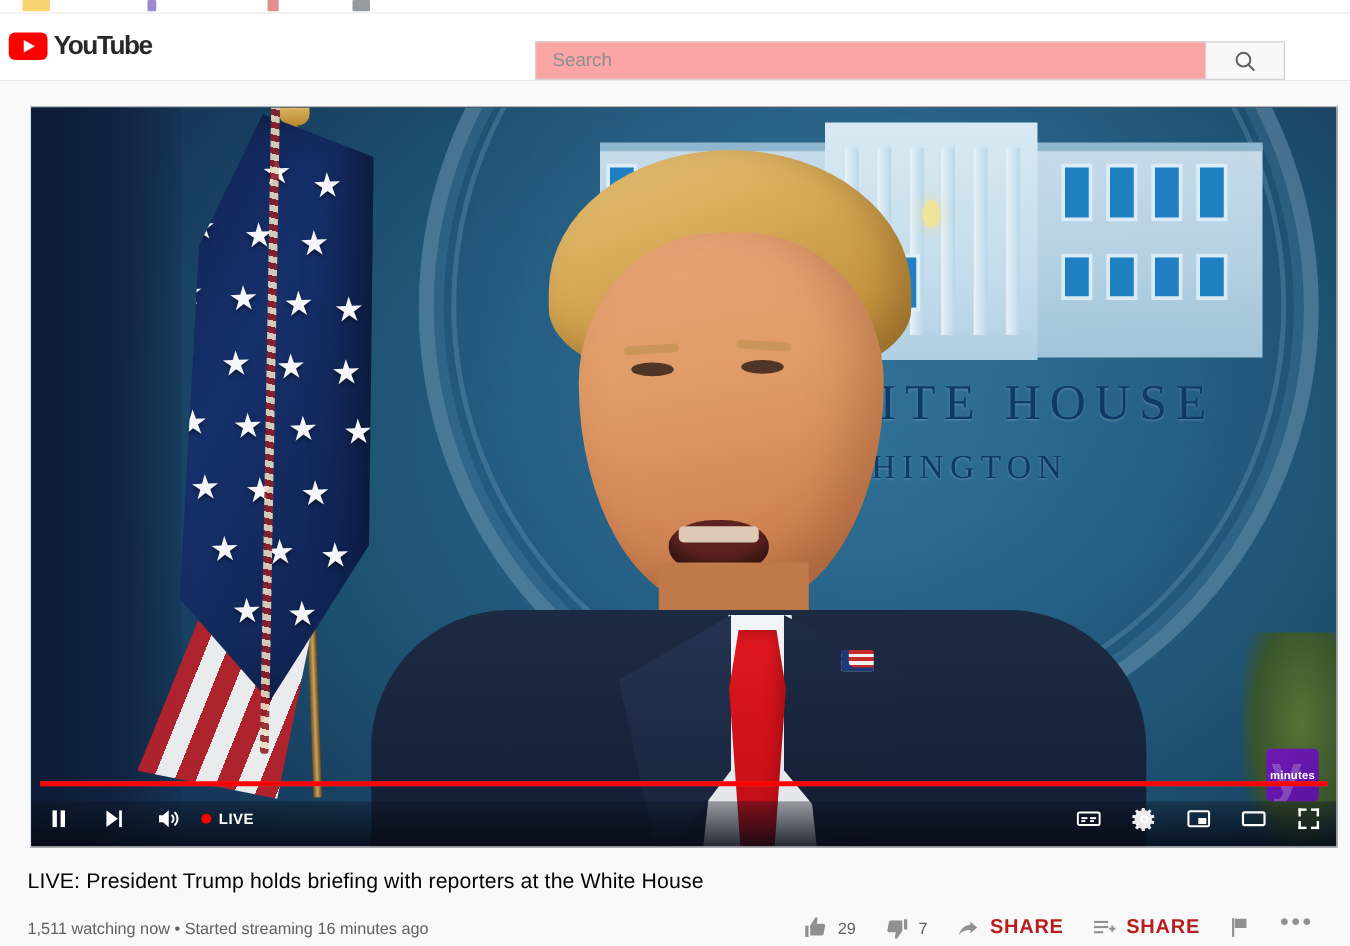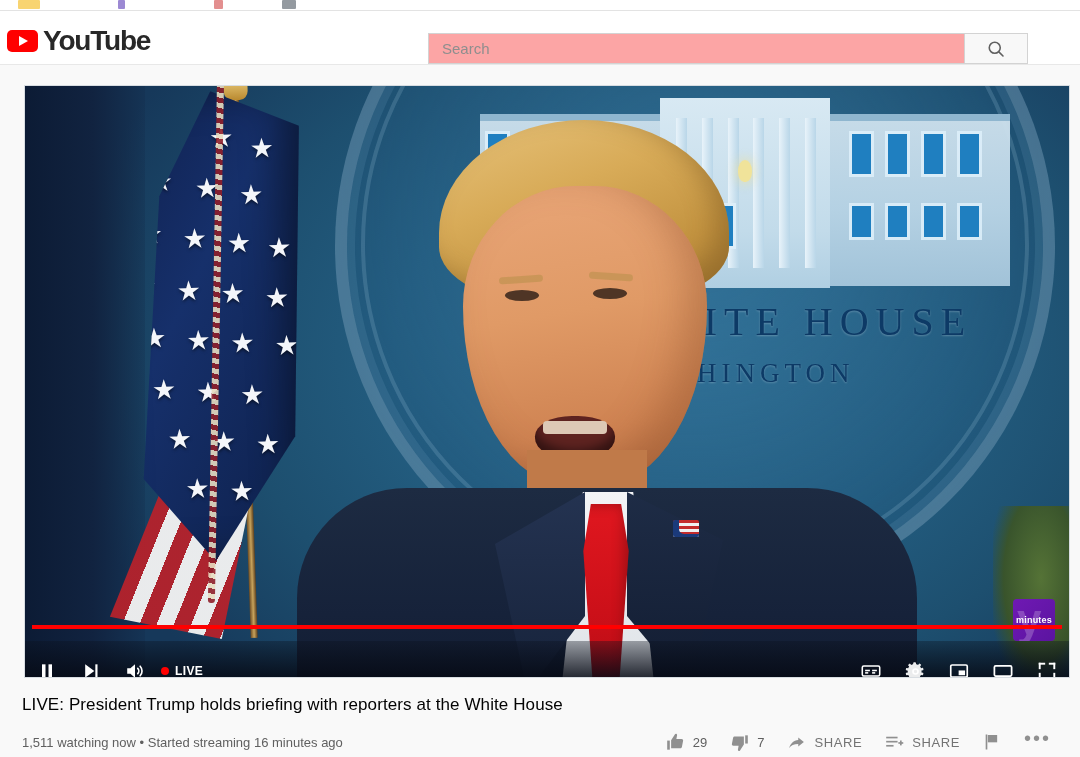--- a/index.html
+++ b/index.html
@@ -49,21 +49,21 @@
     display: flex; align-items: center; justify-content: center;
   }
   .yt-logo .play-box .tri {
     width: 0; height: 0;
     border-left: 9px solid #ffffff;
     border-top: 5.5px solid transparent;
     border-bottom: 5.5px solid transparent;
     margin-left: 2px;
   }
   .yt-logo .wordmark {
-    font-size: 28px; font-weight: bold;
+    font-size: 21px; font-weight: bold;
     letter-spacing: -1.2px; color: #282828;
     font-family: "Liberation Sans", sans-serif;
   }
 
   .search-wrap {
     position: absolute; left: 428px; top: 22px;
     display: flex; height: 31px;
   }
   .search-input {
     width: 536px; height: 31px;
@@ -313,21 +313,21 @@
   }
 
   
   .controls { position: absolute; left: 0; bottom: 0; width: 100%; height: 52px; }
   .progress-track {
     position: absolute; left: 7px; right: 7px; top: 0;
     height: 4px; background: rgba(255,255,255,.28); cursor: pointer;
   }
   .progress-fill { position: absolute; left: 0; top: 0; height: 100%; width: 100%; background: #f00; }
   .ctl-row {
-    position: absolute; left: 0; top: 24px; width: 100%; height: 44px;
+    position: absolute; left: 0; top: 8px; width: 100%; height: 44px;
     display: flex; 
   }
   .ctl {
     width: 44px; height: 44px;
     display: flex; align-items: center; justify-content: center;
     cursor: pointer;
   }
   .ctl svg { display: block; }
   .live-badge {
     display: flex; align-items: center; gap: 6px;
@@ -348,21 +348,21 @@
     display: flex; align-items: center; justify-content: space-between;
   }
   .view-line { font-size: 13px; color: #606060; }
   .actions { display: flex; align-items: center; gap: 0px; }
   .act {
     display: flex; align-items: center; gap: 7px;
     padding: 0 11px; height: 26px; cursor: pointer;
     color: #909090;
   }
   .act .count { font-size: 13px; color: #606060; font-weight: 500; }
-  .act .lbl { font-size: 13px; color: #737373; font-weight: 400; letter-spacing: .6px; }
+  .act .lbl { font-size: 16px; color: #b91c1c; font-weight: 700; letter-spacing: .6px; }
   .act svg { display: block; }
   .act.dots { font-size: 20px; letter-spacing: 2px; color: #909090; padding-bottom: 8px; }
 </style>
 </head>
 <body>
 
 <div class="browser-sliver">
   <div class="frag f1"></div>
   <div class="frag f2"></div>
   <div class="frag f3"></div>

